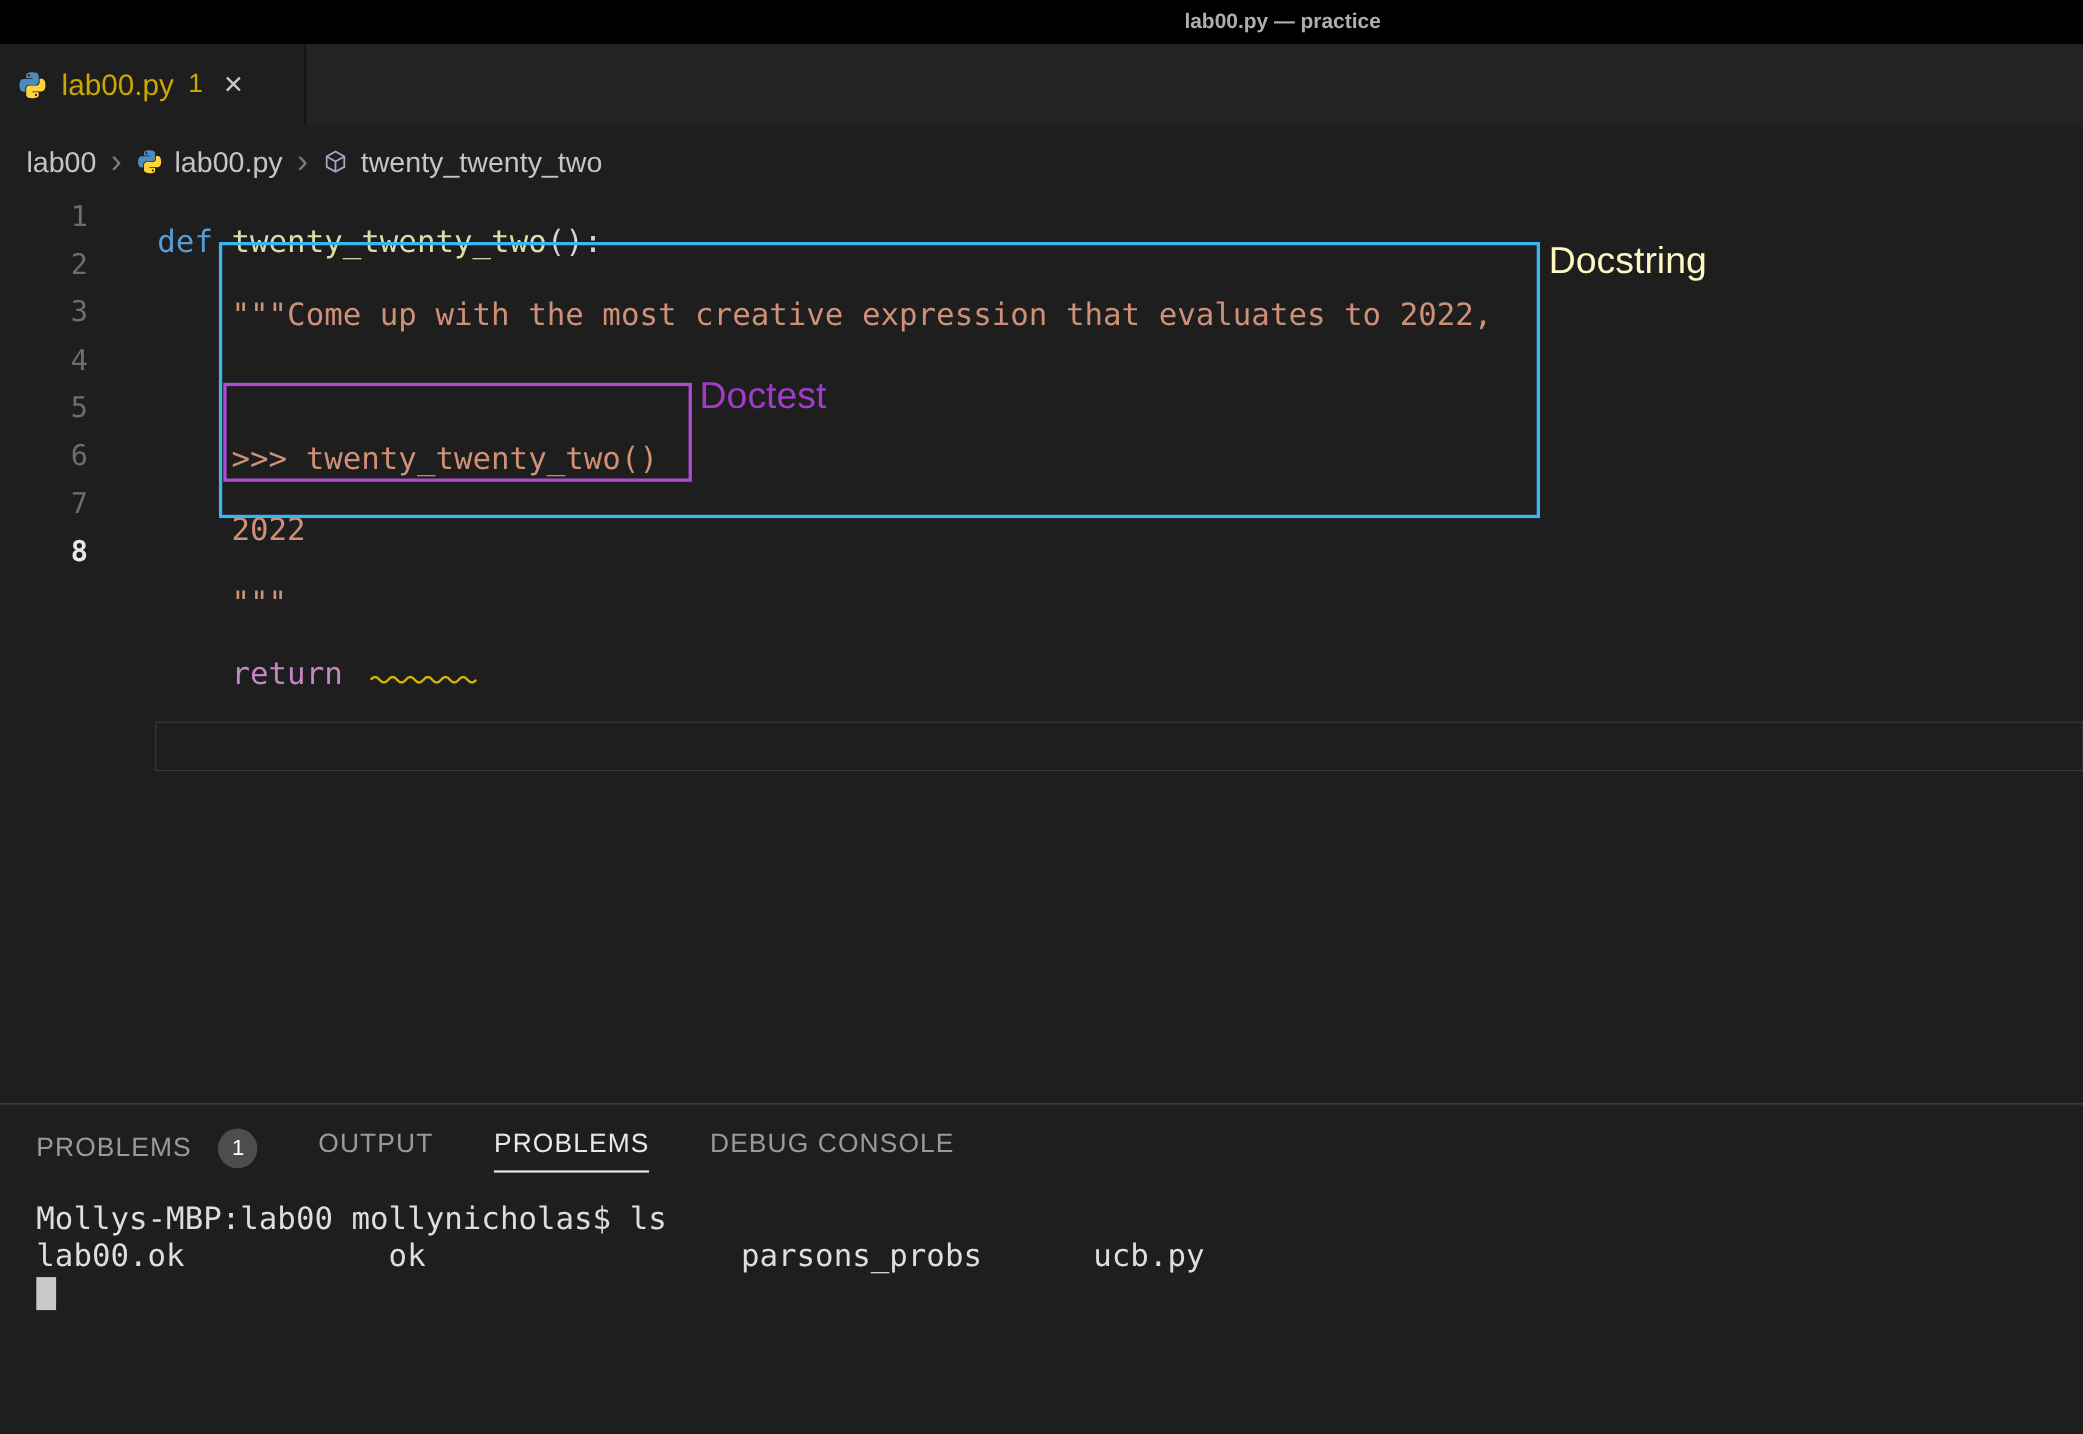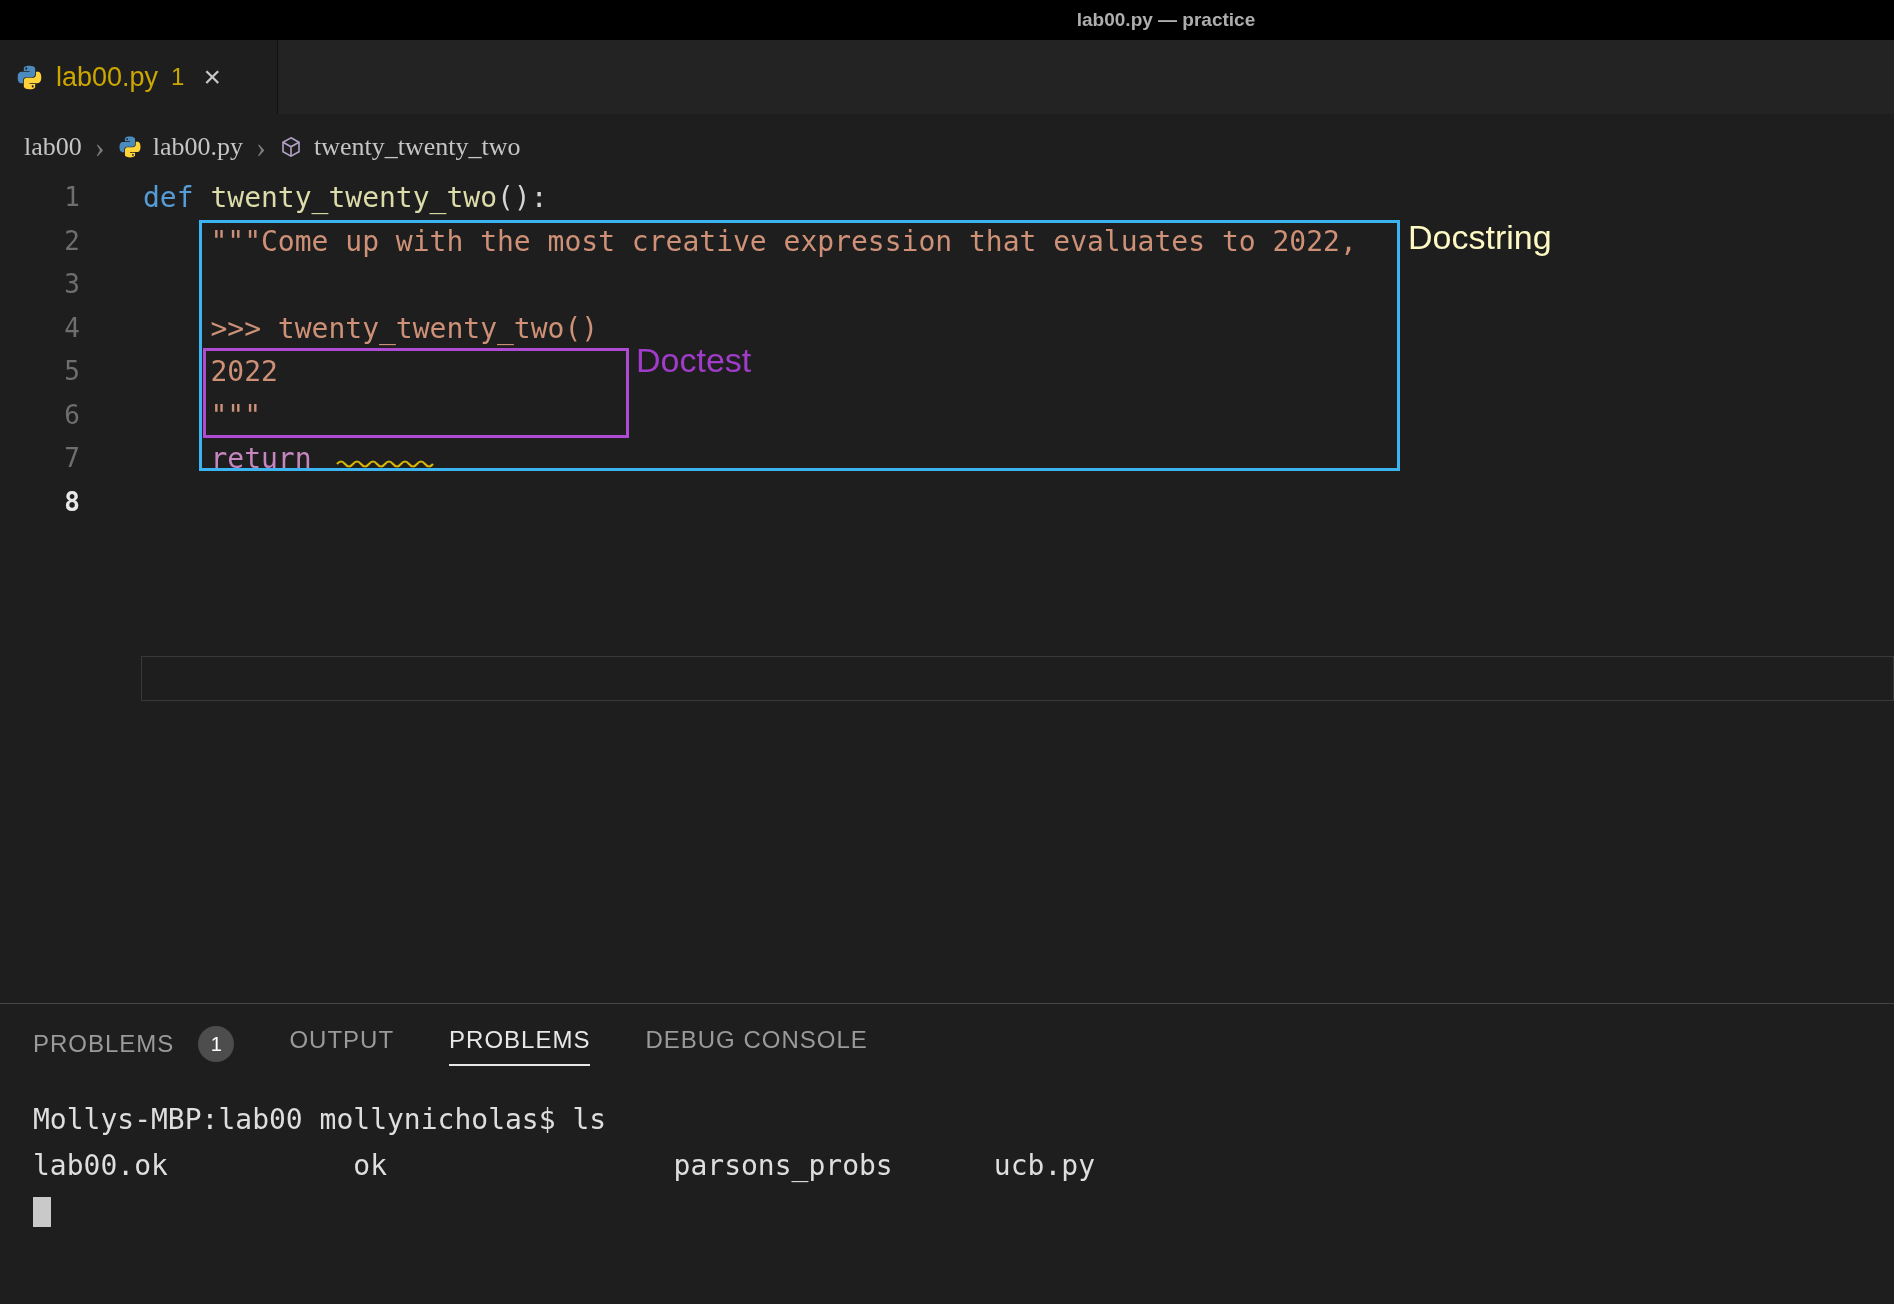--- a/index.html
+++ b/index.html
@@ -24,39 +24,39 @@
     border-right:1px solid #101010; display:flex; align-items:center; padding:0 16px; gap:13px;
   }
   .tab-label { font-size:27px; color:#cca700; }
   .tab-badge { font-size:24px; color:#cca700; }
   .tab-close { font-size:30px; color:#c8c8c8; margin-left:6px; line-height:1; }
 
   
   .breadcrumbs {
     position:absolute; left:0; top:118px; width:100%; height:58px;
     display:flex; align-items:center; padding-left:24px; gap:11px;
-    font-size:26px; color:#bdbdbd; white-space:nowrap;font-family:Liberation Serif, serif;
+    font-size:26px; color:#bdbdbd; white-space:nowrap;
   }
   .crumb { color:#c5c5c5; }
   .crumb-sep { color:#7d7d7d; font-size:30px; padding:0 2px; }
   .crumb-icon { display:flex; align-items:center; }
 
   
   .editor { position:absolute; left:0; top:176px; width:100%; height:827px; }
   .gutter {
     position:absolute; left:0; top:0; width:110px; padding-right:30px;
     text-align:right; font-family:"DejaVu Sans Mono", monospace;
     font-size:26px; line-height:43.5px; color:#6e6e6e;
   }
   .gutter div.active { color:#e8e8e8; font-weight:bold; }
   .code {
     position:absolute; left:143px; top:0;
     font-family:"DejaVu Sans Mono", monospace; font-size:28px; line-height:43.5px;
   }
-  .code-line { white-space:pre; height:43.5px; }
+  .code-line { white-space:pre; height:43.5px;margin-top:22px; }
   .tok-kw { color:#569cd6; }
   .tok-fn { color:#dcdcaa; }
   .tok-plain { color:#d4d4d4; }
   .tok-str { color:#ce9178; }
   .tok-ret { color:#c586c0; }
   .squiggly { display:inline-block; width:98px; height:10px; margin-left:8px; }
 
   .current-line {
     position:absolute; left:141px; top:480px; right:0; height:45px;
     border:1px solid rgba(225,225,225,0.14); pointer-events:none;
@@ -84,21 +84,21 @@
   .panel-tab.active { color:#e8e8e8; border-bottom-color:#e8e8e8; }
   .badge {
     width:36px; height:36px; border-radius:50%; background:#4d4d4d; color:#ffffff;
     font-size:20px; letter-spacing:0; display:flex; align-items:center; justify-content:center;
   }
   .term {
     position:absolute; left:33px; top:87px;
     font-family:"DejaVu Sans Mono", monospace; font-size:28px; line-height:34px;
     color:#dedede;
   }
-  .term-line { white-space:pre; height:34px;margin-top:12px; }
+  .term-line { white-space:pre; height:34px; }
   .cursor { display:inline-block; width:18px; height:30px; background:#c9c9c9; vertical-align:-6px; }
 </style>
 </head>
 <body>
 
 <div class="titlebar">
   <div class="title">lab00.py — practice</div>
 </div>
 
 <div class="tabbar">

